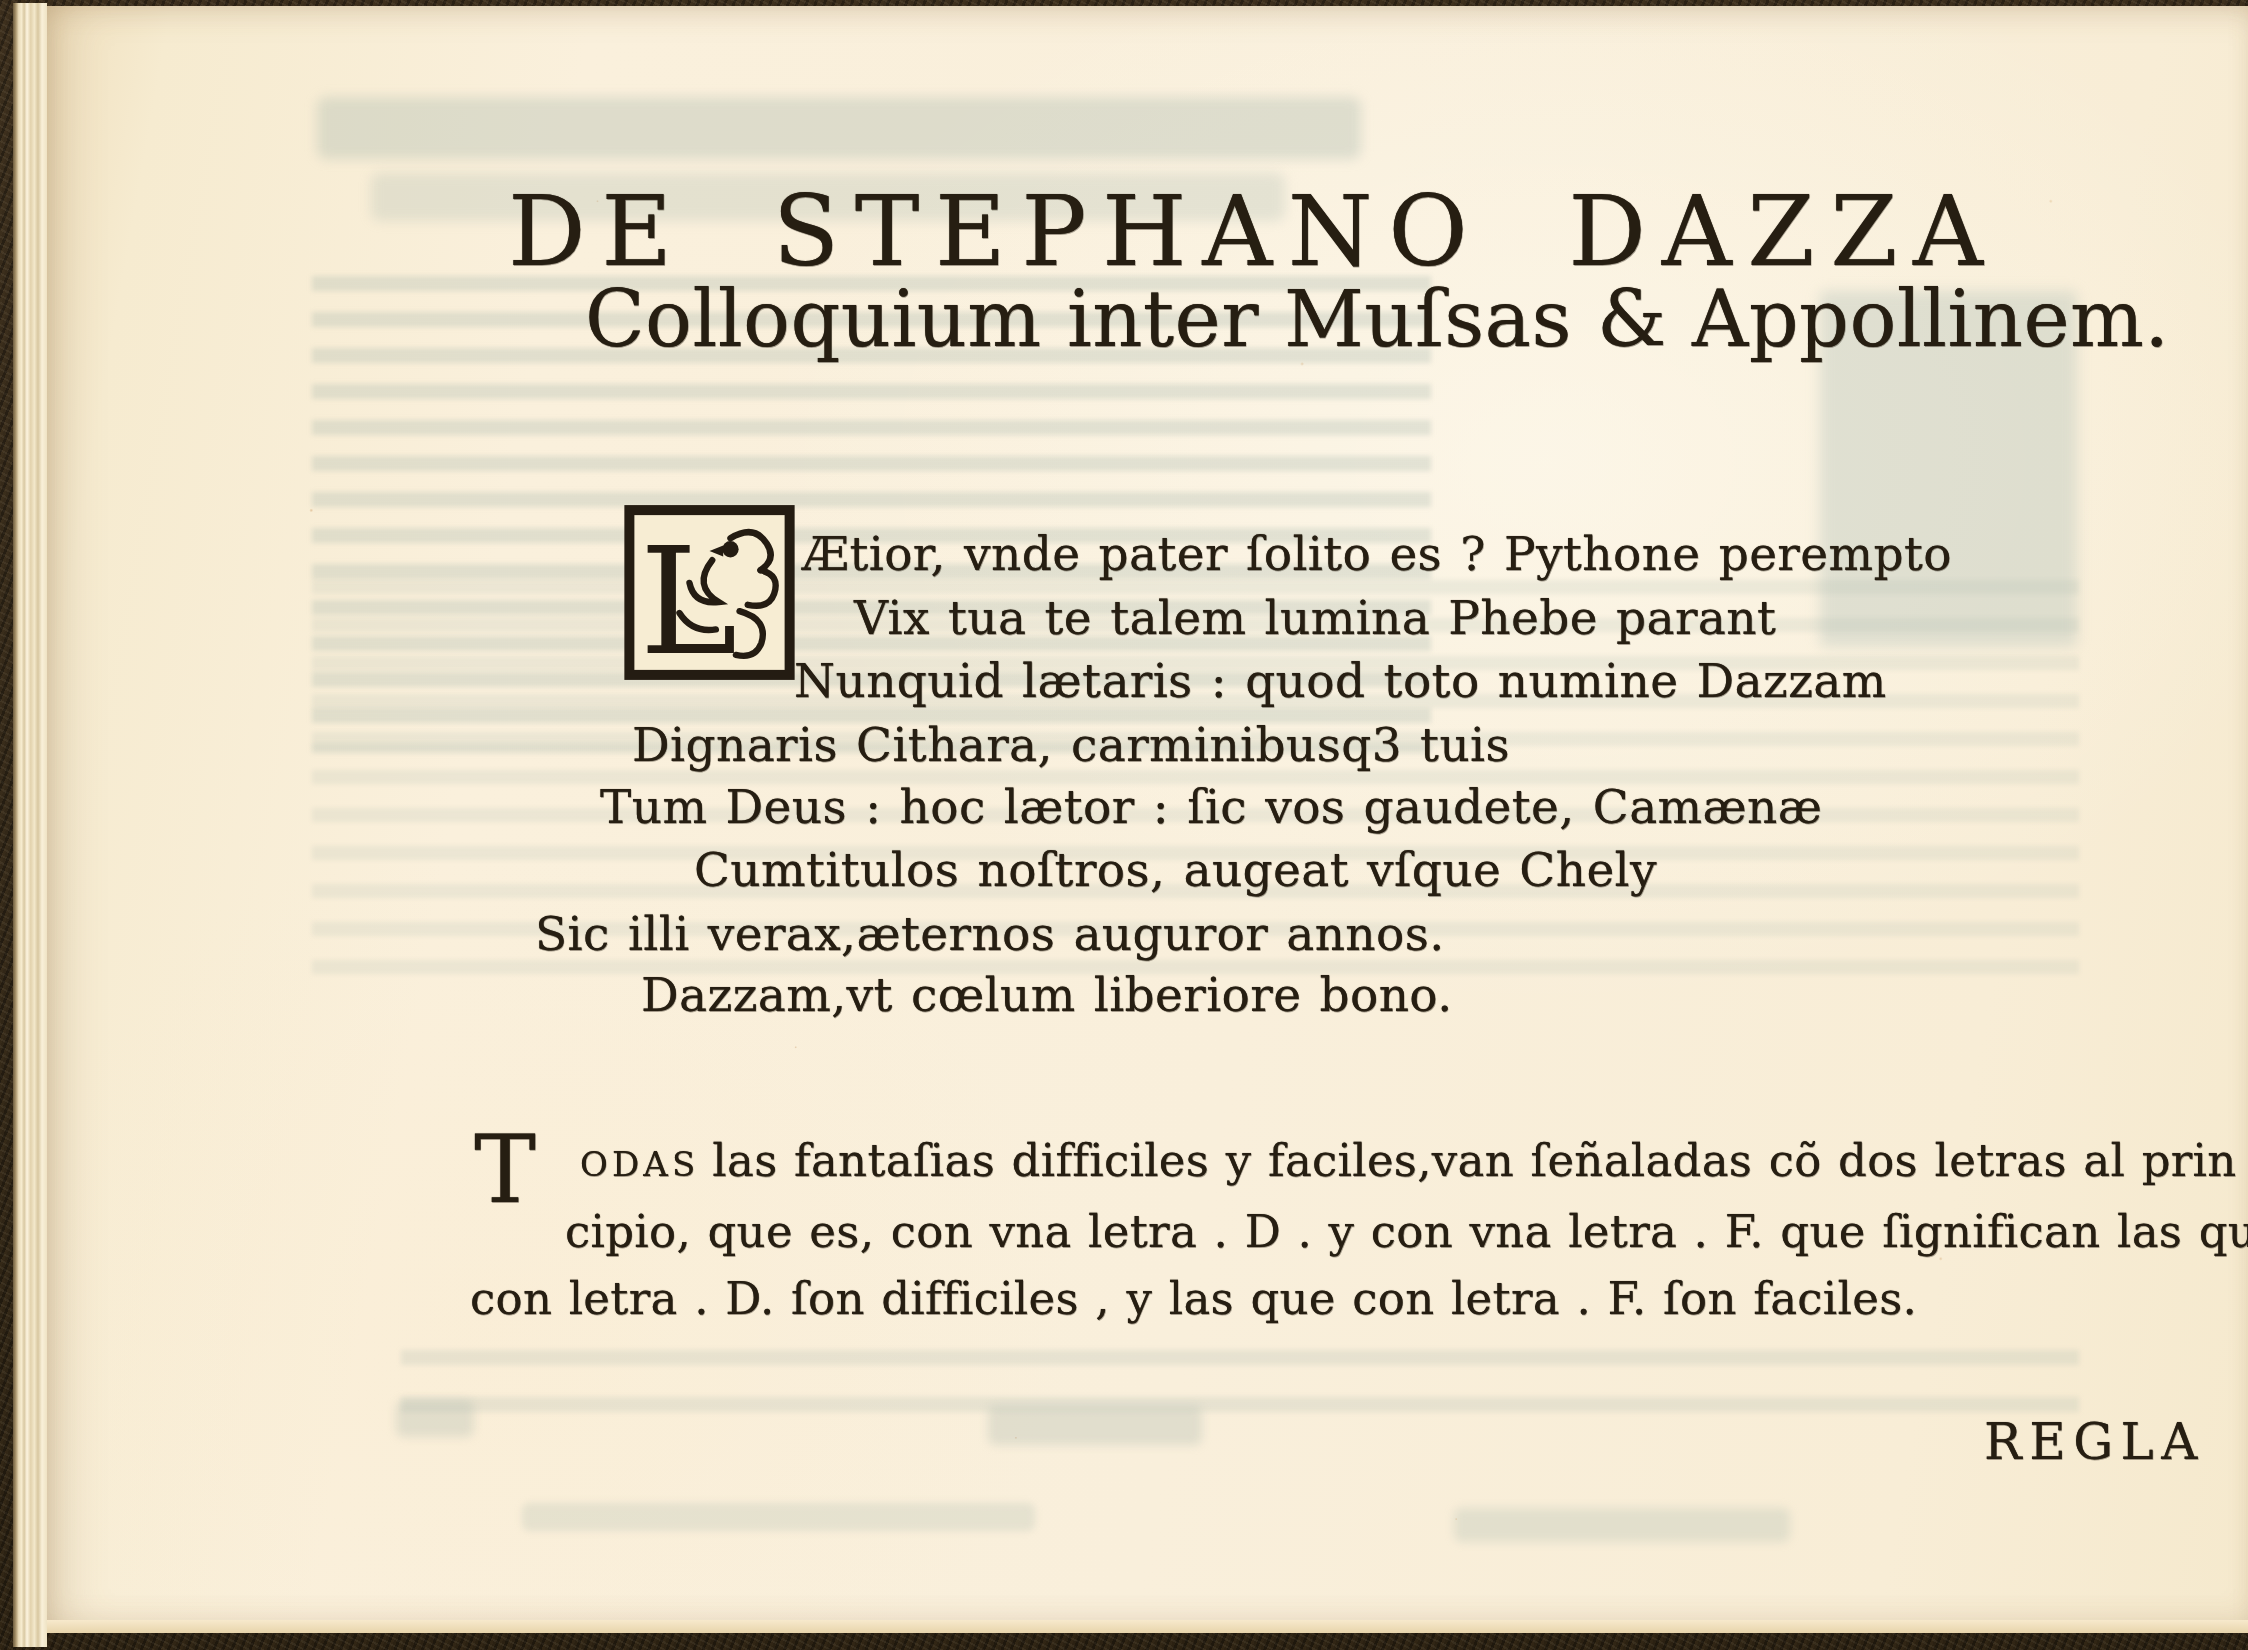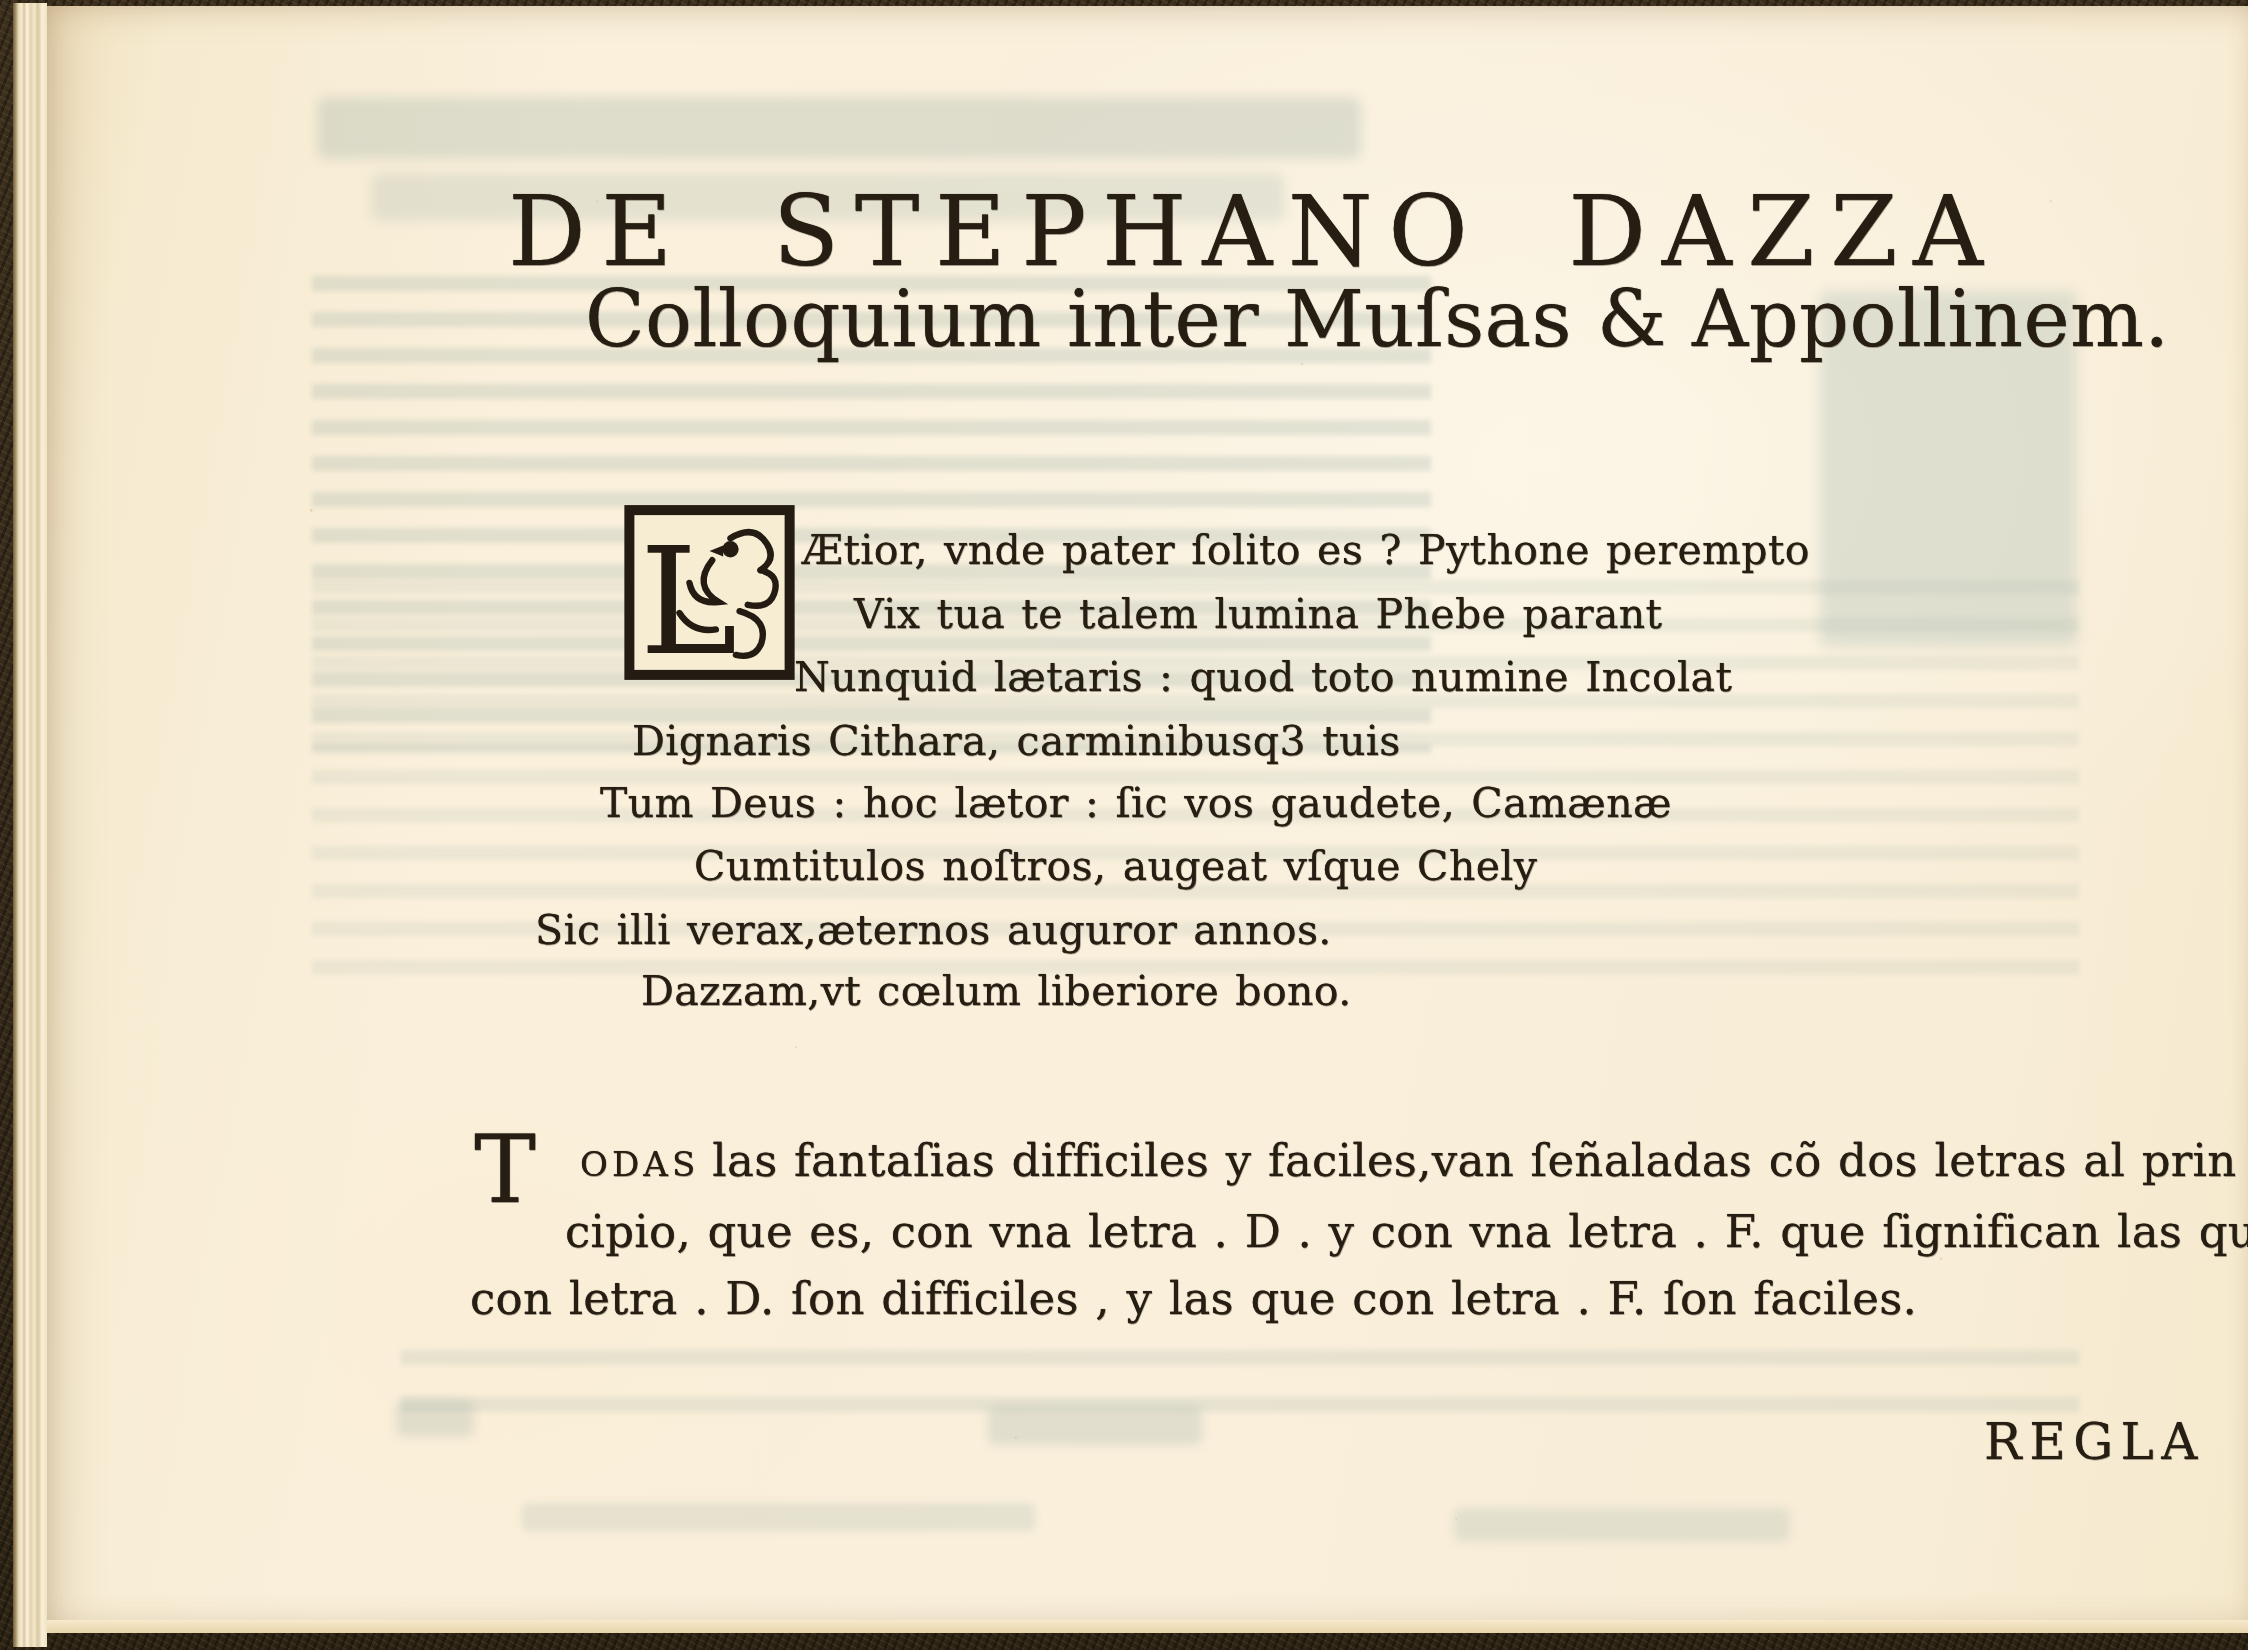--- a/index.html
+++ b/index.html
@@ -73,21 +73,21 @@
   .g-mark3{left:1454px;top:1508px;width:336px;height:34px;border-radius:7.5px;
     background:rgba(168,183,172,.27);filter:blur(4.7px);}
   .g-mark4{left:396px;top:1400px;width:78px;height:37px;border-radius:7.5px;
     background:rgba(168,183,172,.30);filter:blur(4.7px);}
 
   
   .ink{color:#261e12;position:absolute;white-space:nowrap;line-height:1;
     text-shadow:0 0 0.8px rgba(38,30,18,.85), 0.6px 0.6px 0 rgba(38,30,18,.35);}
   .title{left:508px;top:183px;font-size:97px;letter-spacing:.16em;word-spacing:.4em;font-weight:normal;margin:0;}
   .subtitle{left:585px;top:280px;font-size:78px;letter-spacing:.005em;font-weight:normal;margin:0;}
-  .poem-line{font-size:41px;word-spacing:2.8px;letter-spacing:0.4px;}
+  .poem-line{font-size:47px;word-spacing:2.8px;letter-spacing:0.4px;}
   .pl1{left:802px;top:530px;}
   .pl2{left:854px;top:594px;}
   .pl3{left:794px;top:657px;}
   .pl4{left:632px;top:721px;}
   .pl5{left:600px;top:783px;}
   .pl6{left:694px;top:846px;}
   .pl7{left:535px;top:910px;}
   .pl8{left:641px;top:971px;}
   .dropcap{left:474px;top:1124px;font-size:93px;}
   .note-line{font-size:45px;word-spacing:1.9px;letter-spacing:0.3px;}
@@ -138,21 +138,21 @@
         <circle cx="118" cy="50" r="9"></circle>
         <path d="M110,46 l-15,6 l15,6 z"></path>
       </g>
       <text x="18" y="164" font-size="162" font-family="DejaVu Serif, Liberation Serif, serif" fill="#241c12">L</text>
     </svg>
   </div>
 
   <div>
     <span class="ink poem-line pl1">Ætior, vnde pater ſolito es ? Pythone perempto</span>
     <span class="ink poem-line pl2">Vix tua te talem lumina Phebe parant</span>
-    <span class="ink poem-line pl3">Nunquid lætaris : quod toto numine Incolat</span>
+    <span class="ink poem-line pl3">Nunquid lætaris : quod toto numine Dazzam</span>
     <span class="ink poem-line pl4">Dignaris Cithara, carminibusq3 tuis</span>
     <span class="ink poem-line pl5">Tum Deus : hoc lætor : ſic vos gaudete, Camænæ</span>
     <span class="ink poem-line pl6">Cumtitulos noſtros, augeat vſque Chely</span>
     <span class="ink poem-line pl7">Sic illi verax,æternos auguror annos.</span>
     <span class="ink poem-line pl8">Dazzam,vt cœlum liberiore bono.</span>
   </div>
 
   <div>
     <span class="ink dropcap">T</span>
     <span class="ink note-line nl1"><span class="caps">ODAS</span><span>las fantaſias difficiles y faciles,van ſeñaladas cõ dos letras al prin</span></span>

